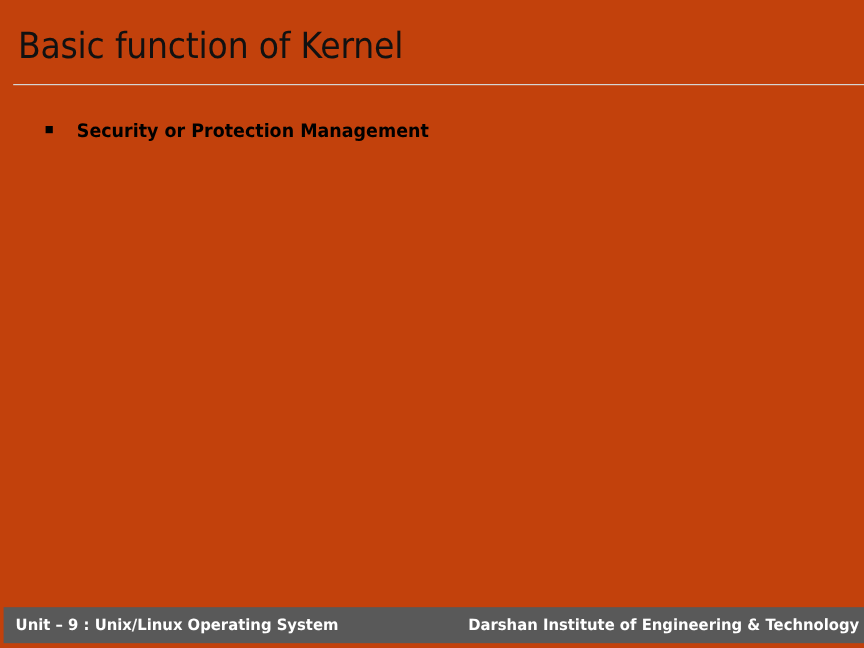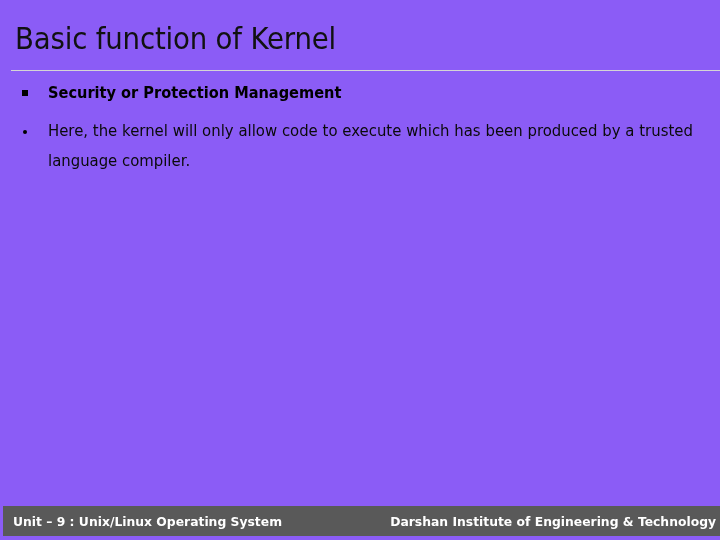--- a/index.html
+++ b/index.html
@@ -11,21 +11,21 @@
     height: 540px;
     background: #ffffff;
     font-family: "Liberation Sans", sans-serif;
     overflow: hidden;
     position: relative;
   }
   #slide {
     position: relative;
     width: 720px;
     height: 540px;
-    background: #8b5cf6;
+    background: #c2410c;
   }
 
   
   #title-block {
     position: absolute;
     left: 15px;
     top: 20px;
     width: 690px;
     height: 46px;
   }
@@ -56,21 +56,21 @@
     position: absolute;
     left: 0;
     top: 82px;
     width: 720px;
     height: 410px;
   }
   .bullet-row {
     position: relative;
     padding-left: 48px;
     padding-right: 27px;
-    margin: 0;
+    margin: 16px;
   }
   .marker {
     position: absolute;
     left: 0;
     top: 0;
     width: 40px;
     text-align: left;
     color: #000000;
   }
   .marker .sq {
@@ -179,24 +179,20 @@
 
   <div id="body-content">
 
     <div class="bullet-row level1">
       <span class="marker"><span class="sq"></span></span>
       <div class="text">Security or Protection Management</div>
     </div>
 
 
 
-    <div class="bullet-row level2">
-      <span class="marker"><span class="dot"></span></span>
-      <div class="text">Here, the kernel will only allow code to execute which has been produced by a trusted language compiler.</div>
-    </div>
 
   </div>
 
   <div id="footer-bar">
     <div id="footer-left">Unit – 9 : Unix/Linux Operating System</div>
     <div id="footer-right">Darshan Institute of Engineering &amp; Technology</div>
   </div>
 
 </div>
 

